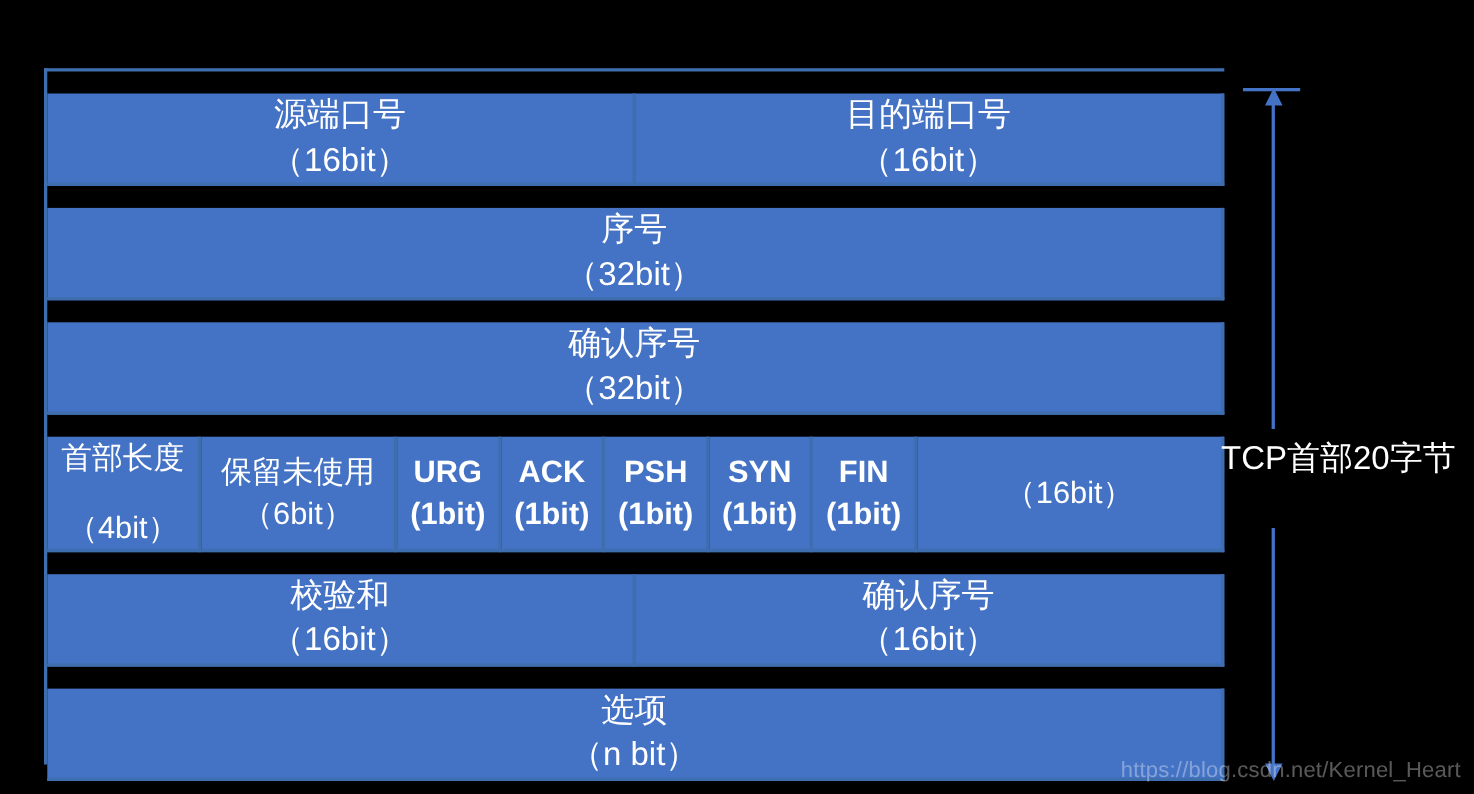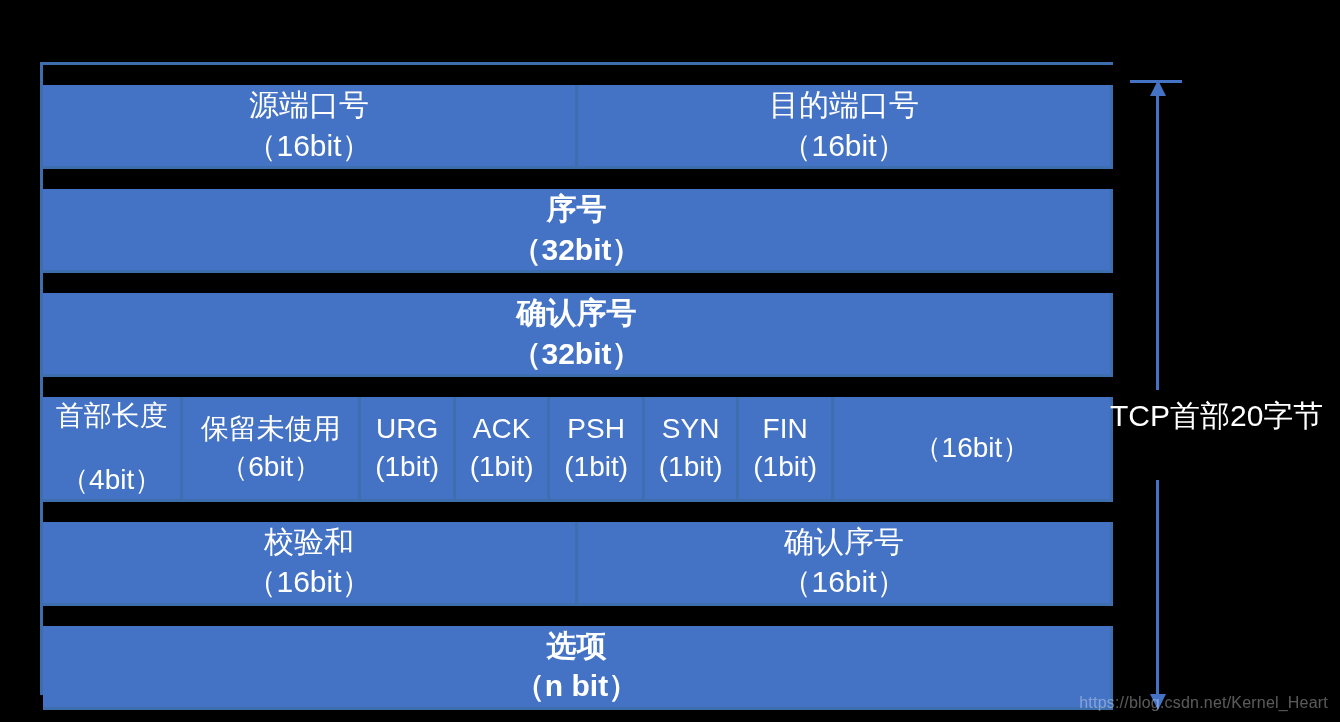--- a/index.html
+++ b/index.html
@@ -46,24 +46,24 @@
     font-size: 30px;
     padding: 0 4px;
     box-sizing: border-box;
   }
   .cell .label { white-space: nowrap; }
   .cell .bits  { white-space: nowrap; }
   .small .label, .small .bits { font-size: 28px; }
 
   
   .g16 { flex: 16 0 0; }
-  .g32 { flex: 32 0 0; font-weight: bold; }
+  .g32 { flex: 32 0 0; }
   .g4  { flex: 4.8 0 0; gap: 26px; }
   .g6  { flex: 6.2 0 0; }
-  .g1  { flex: 3.1 0 0; }
+  .g1  { flex: 3.1 0 0; font-weight: bold; }
   .gw  { flex: 9.95 0 0; }
 
   
   .arrow-col {
     position: absolute;
     left: 1130px;
     top: 80px;
     width: 180px;
     height: 630px;
   }
@@ -99,21 +99,21 @@
     width: 220px;
     text-align: left;
     font-size: 30px;
     color: #fff;
     white-space: nowrap;
   }
   .watermark {
     position: absolute;
     right: 12px;
     bottom: 10px;
-    font-size: 16px;
+    font-size: 20px;
     color: rgba(255,255,255,0.35);
     letter-spacing: 0.2px;
   }
 </style>
 </head>
 <body>
 
 <div class="wrap">
 
   <div class="table" id="tbl">

